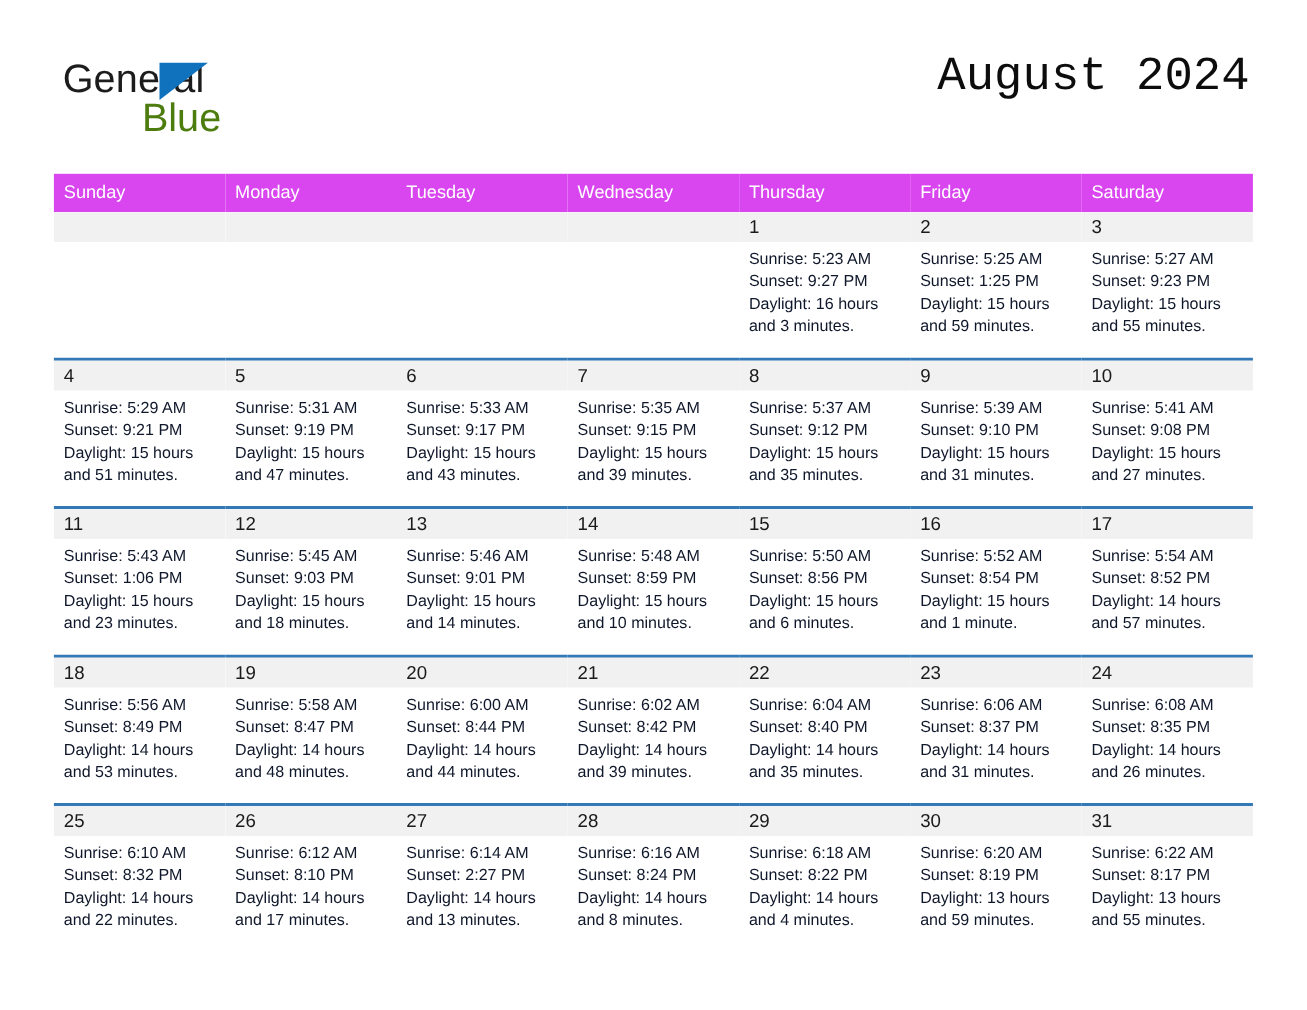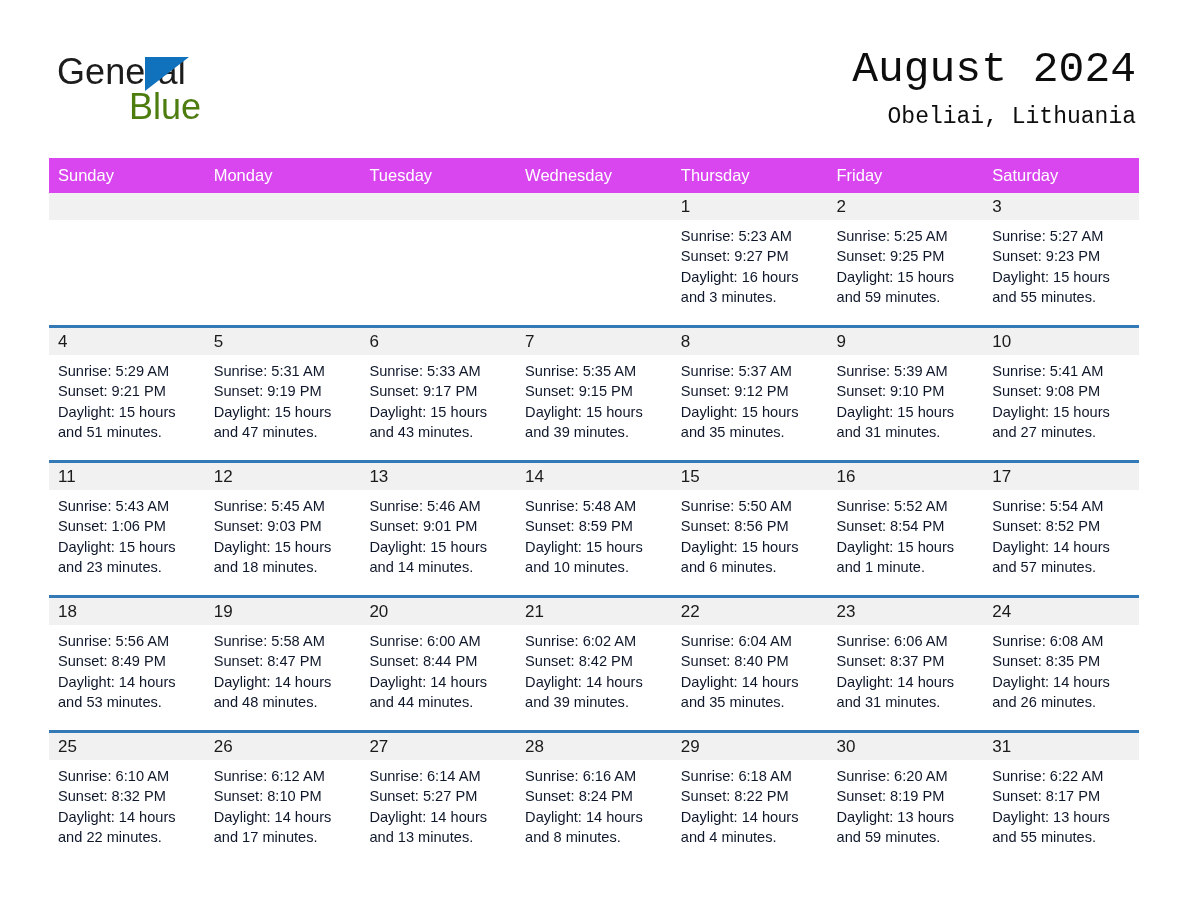--- a/index.html
+++ b/index.html
@@ -162,21 +162,20 @@
   <div class="header">
 
     <div class="brand">
       <span class="brand-line1">General</span>
       <span class="brand-tri"></span>
       <span class="brand-line2">Blue</span>
     </div>
 
     <div class="title-block">
       <h1 class="month-title">August 2024</h1>
-      <div class="location">Obeliai, Lithuania</div>
     </div>
 
   </div>
 
   <table class="calendar">
     <thead>
       <tr id="weekday-row">
           <th>Sunday</th>
           <th>Monday</th>
           <th>Tuesday</th>
@@ -216,21 +215,21 @@
                 <div>Sunset: 9:27 PM</div>
                 <div class="wrap">Daylight: 16 hours and 3 minutes.</div>
               </div>
             </div>
           </td>
           <td>
             <div class="daycell">
               <div class="daynum-band">2</div>
               <div class="info">
                 <div>Sunrise: 5:25 AM</div>
-                <div>Sunset: 9:25 PM</div>
+                <div>Sunset: 1:25 PM</div>
                 <div class="wrap">Daylight: 15 hours and 59 minutes.</div>
               </div>
             </div>
           </td>
           <td>
             <div class="daycell">
               <div class="daynum-band">3</div>
               <div class="info">
                 <div>Sunrise: 5:27 AM</div>
                 <div>Sunset: 9:23 PM</div>
@@ -474,21 +473,21 @@
                 <div>Sunset: 8:10 PM</div>
                 <div class="wrap">Daylight: 14 hours and 17 minutes.</div>
               </div>
             </div>
           </td>
           <td>
             <div class="daycell">
               <div class="daynum-band">27</div>
               <div class="info">
                 <div>Sunrise: 6:14 AM</div>
-                <div>Sunset: 5:27 PM</div>
+                <div>Sunset: 2:27 PM</div>
                 <div class="wrap">Daylight: 14 hours and 13 minutes.</div>
               </div>
             </div>
           </td>
           <td>
             <div class="daycell">
               <div class="daynum-band">28</div>
               <div class="info">
                 <div>Sunrise: 6:16 AM</div>
                 <div>Sunset: 8:24 PM</div>

